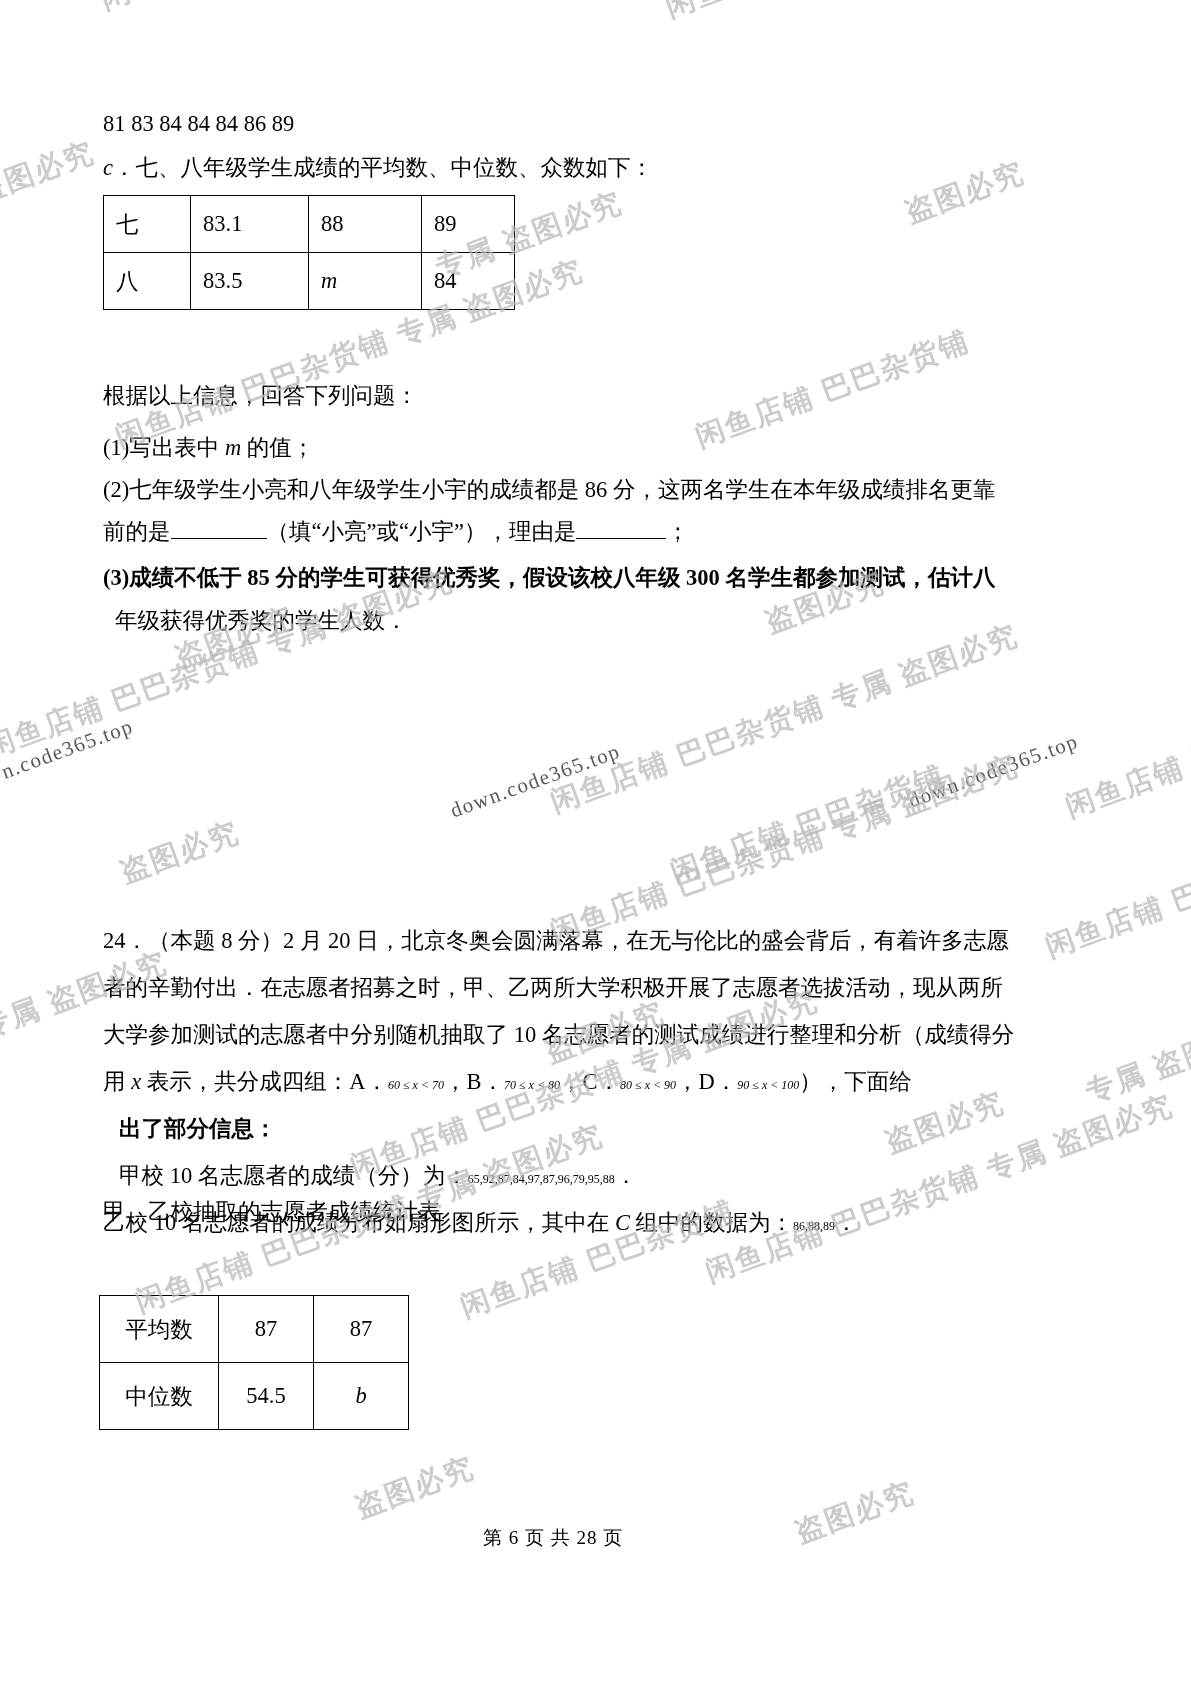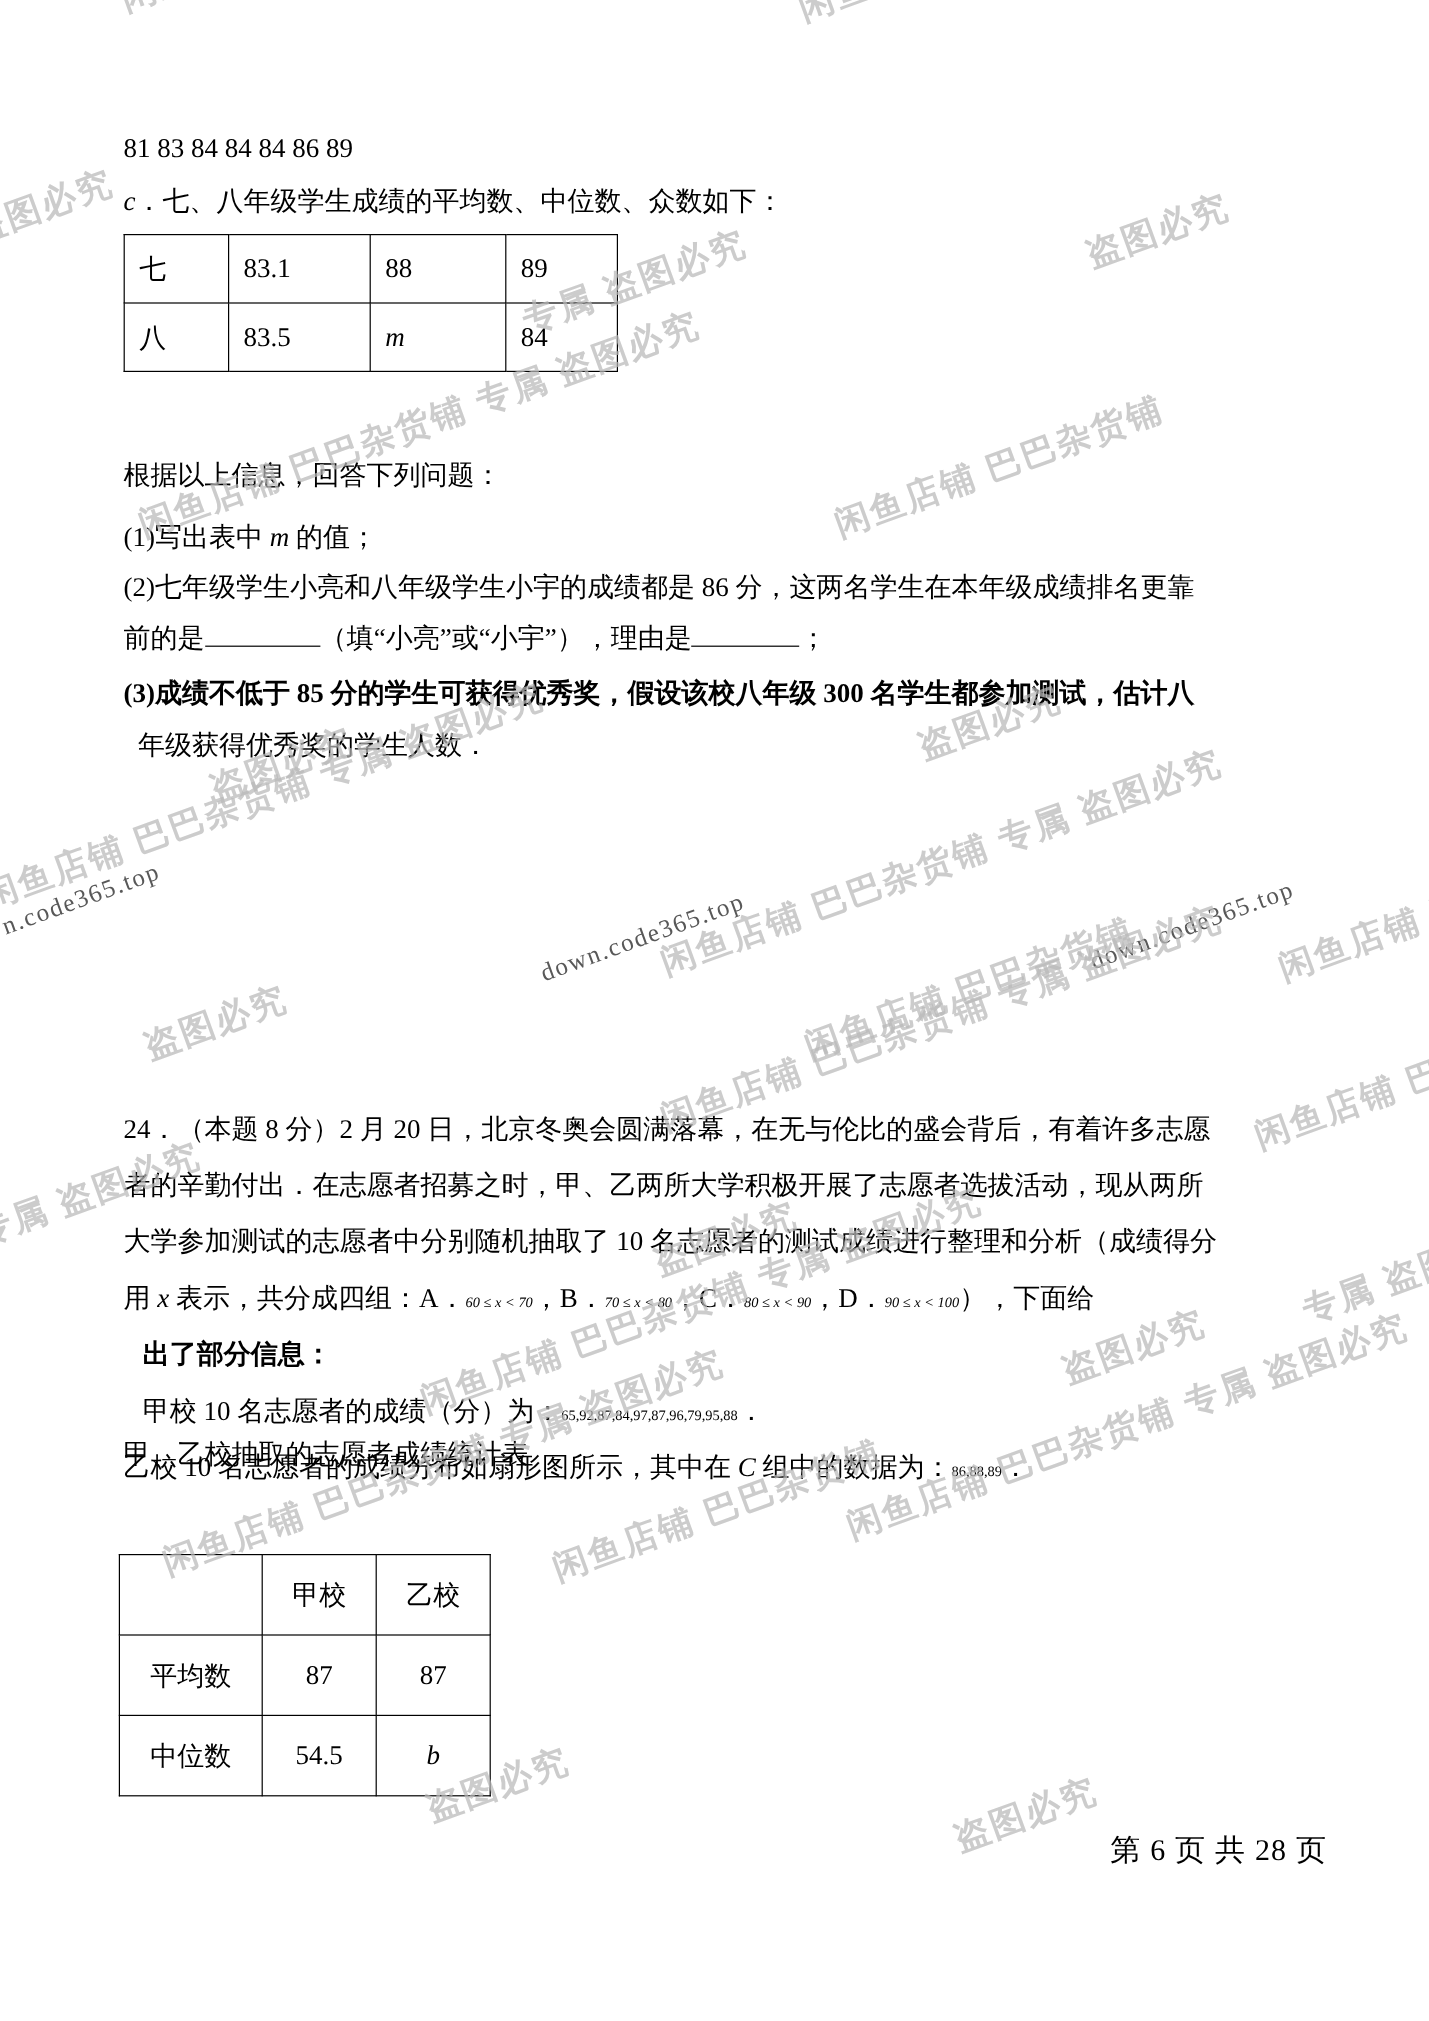--- a/index.html
+++ b/index.html
@@ -82,22 +82,22 @@
   
   .tbl2 td { height: 66px; padding: 0 10px; }
   .tbl2 .c0 { width: 98px; text-align: center; }
   .tbl2 .c1 { width: 74px; text-align: center; }
   .tbl2 .c2 { width: 74px; text-align: center; }
   .footer {
     position: absolute;
     top: 1525px;
     left: 0;
     width: 1106px;
-    text-align: right;
-    font-size: 25px;
+    text-align: center;
+    font-size: 19px;
     letter-spacing: 1px;
     z-index: 2;
   }
 </style>
 </head>
 <body>
 
 <div class="page">
 
   <div class="wm-layer">
@@ -187,25 +187,20 @@
     </div>
 
     <div class="line" style="position:absolute; top:1212px; left:0;">
       <span>乙校 10 名志愿者的成绩分布如扇形图所示，其中在 </span><span class="it">C</span><span> 组中的数据为：</span><span class="small-math">86,88,89</span><span>．</span>
     </div>
 
     <div class="line" style="position:absolute; top:1201px; left:0;">甲、乙校抽取的志愿者成绩统计表</div>
 
     <table class="tbl tbl2" style="position:absolute; top:1295px; left:-4px;">
       <tbody>
-          <tr>
-        <td class="c0"></td>
-        <td class="c1">甲校</td>
-        <td class="c2">乙校</td>
-      </tr>
       <tr>
         <td class="c0">平均数</td>
         <td class="c1">87</td>
         <td class="c2">87</td>
       </tr>
       <tr>
         <td class="c0">中位数</td>
         <td class="c1">54.5</td>
         <td class="c2 it">b</td>
       </tr>

